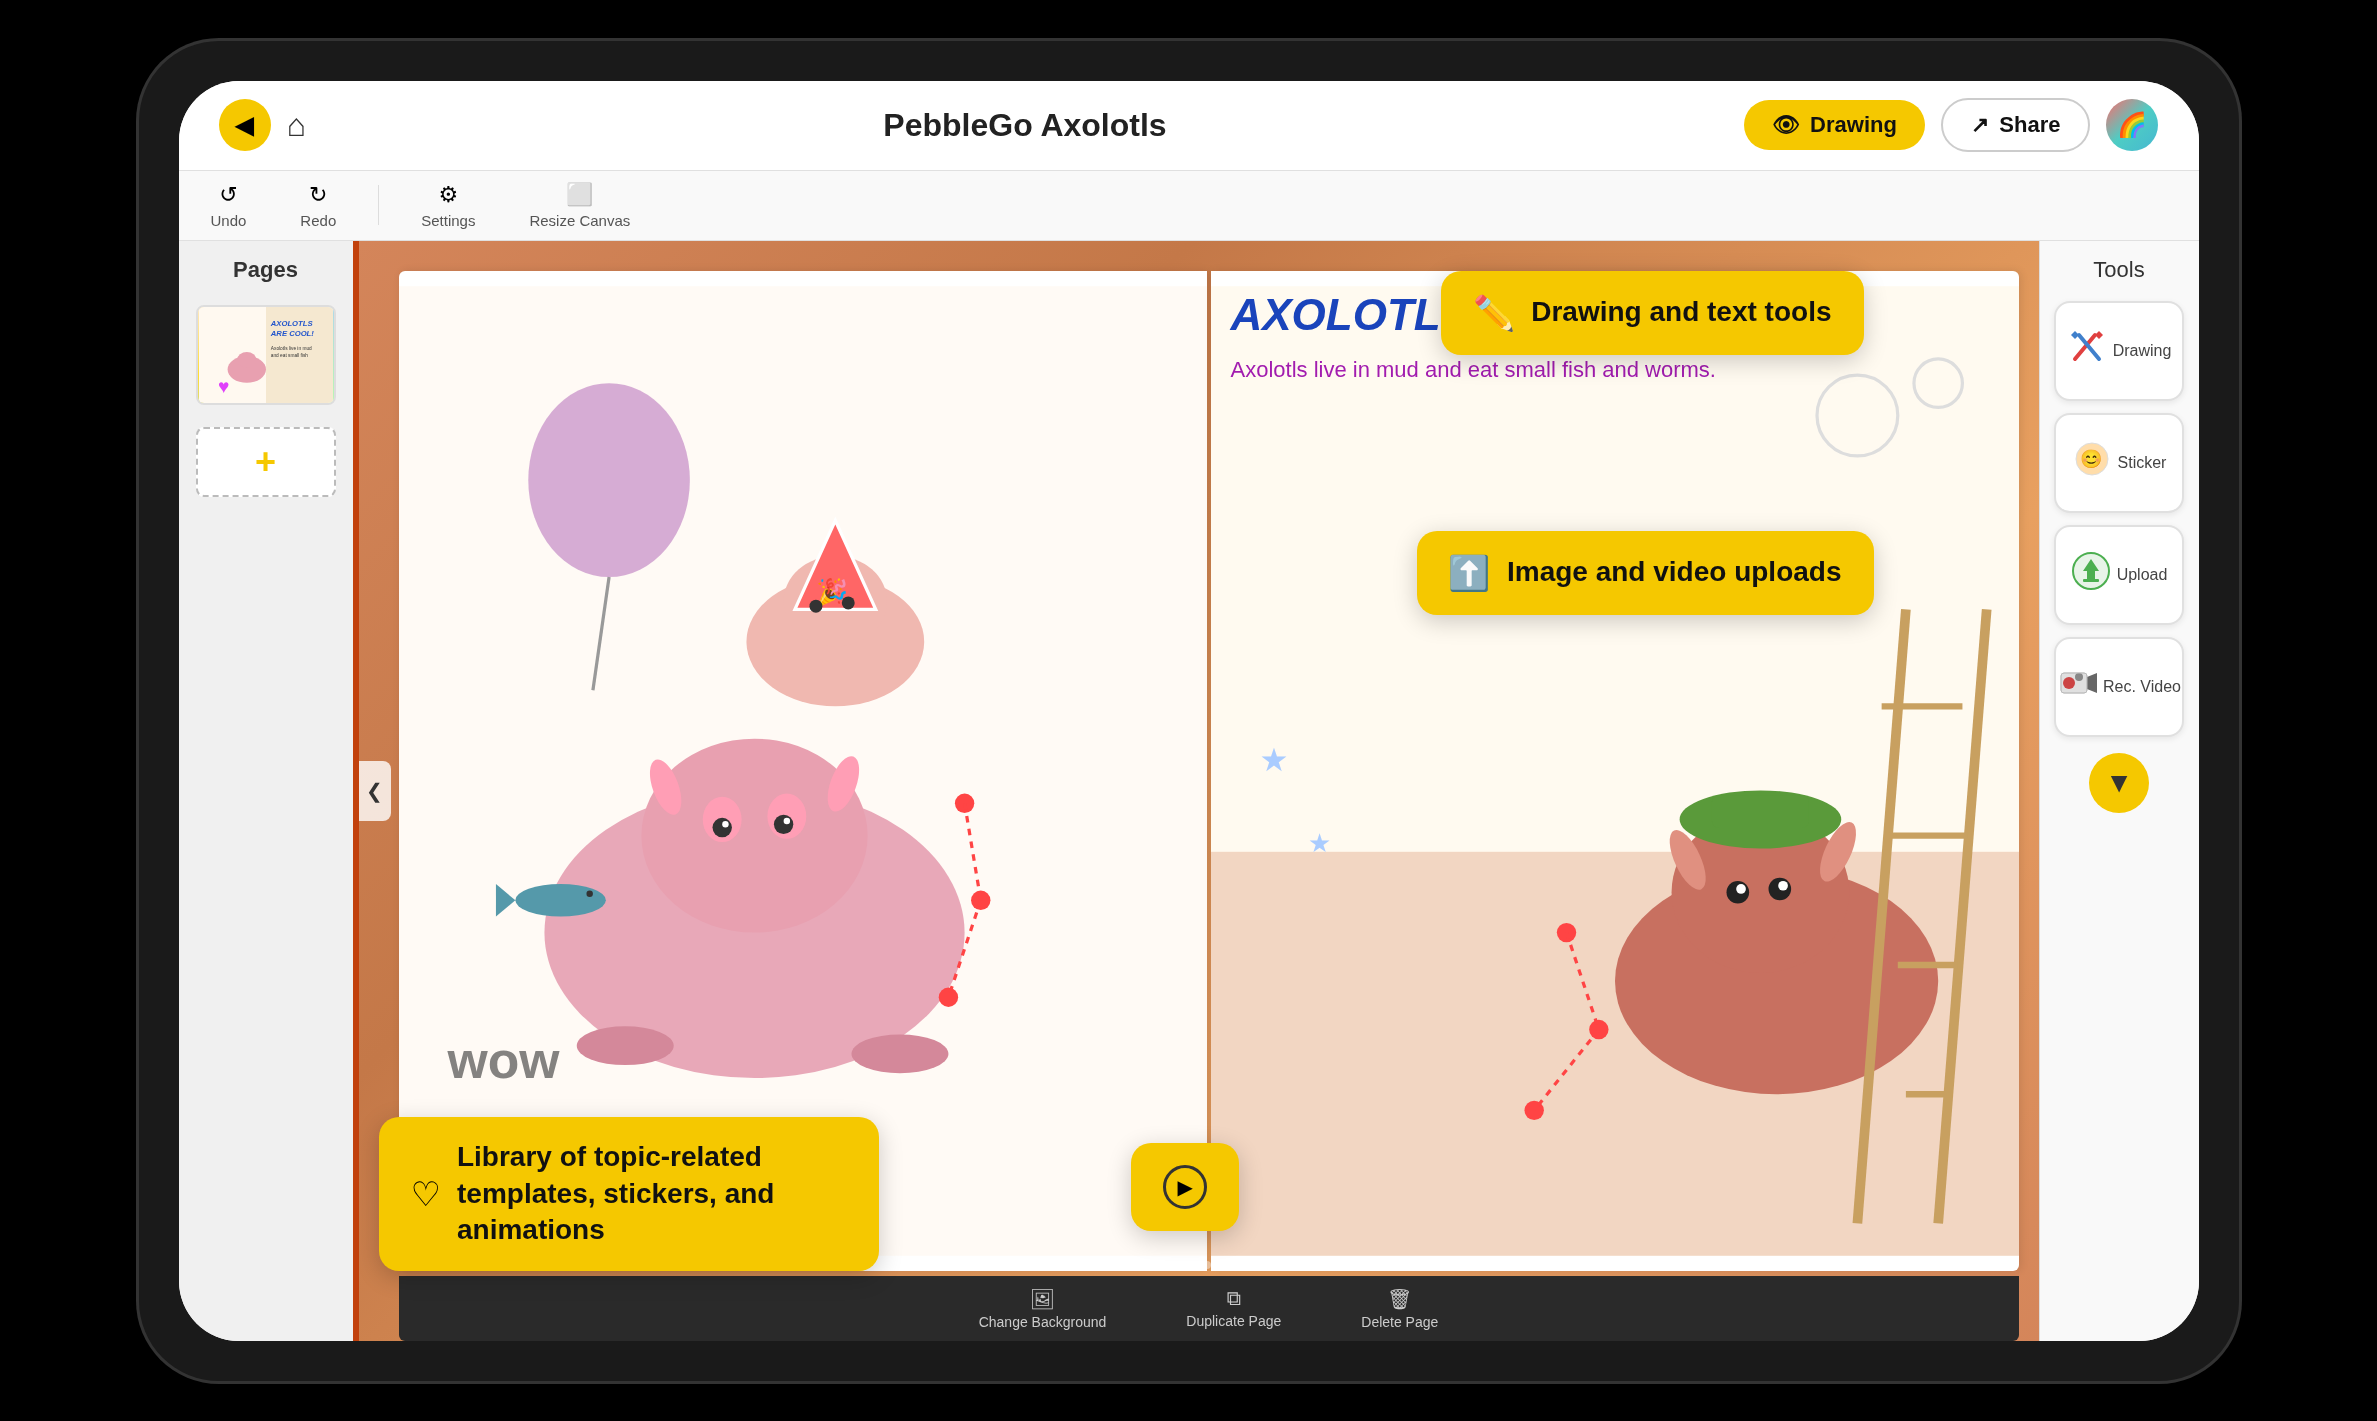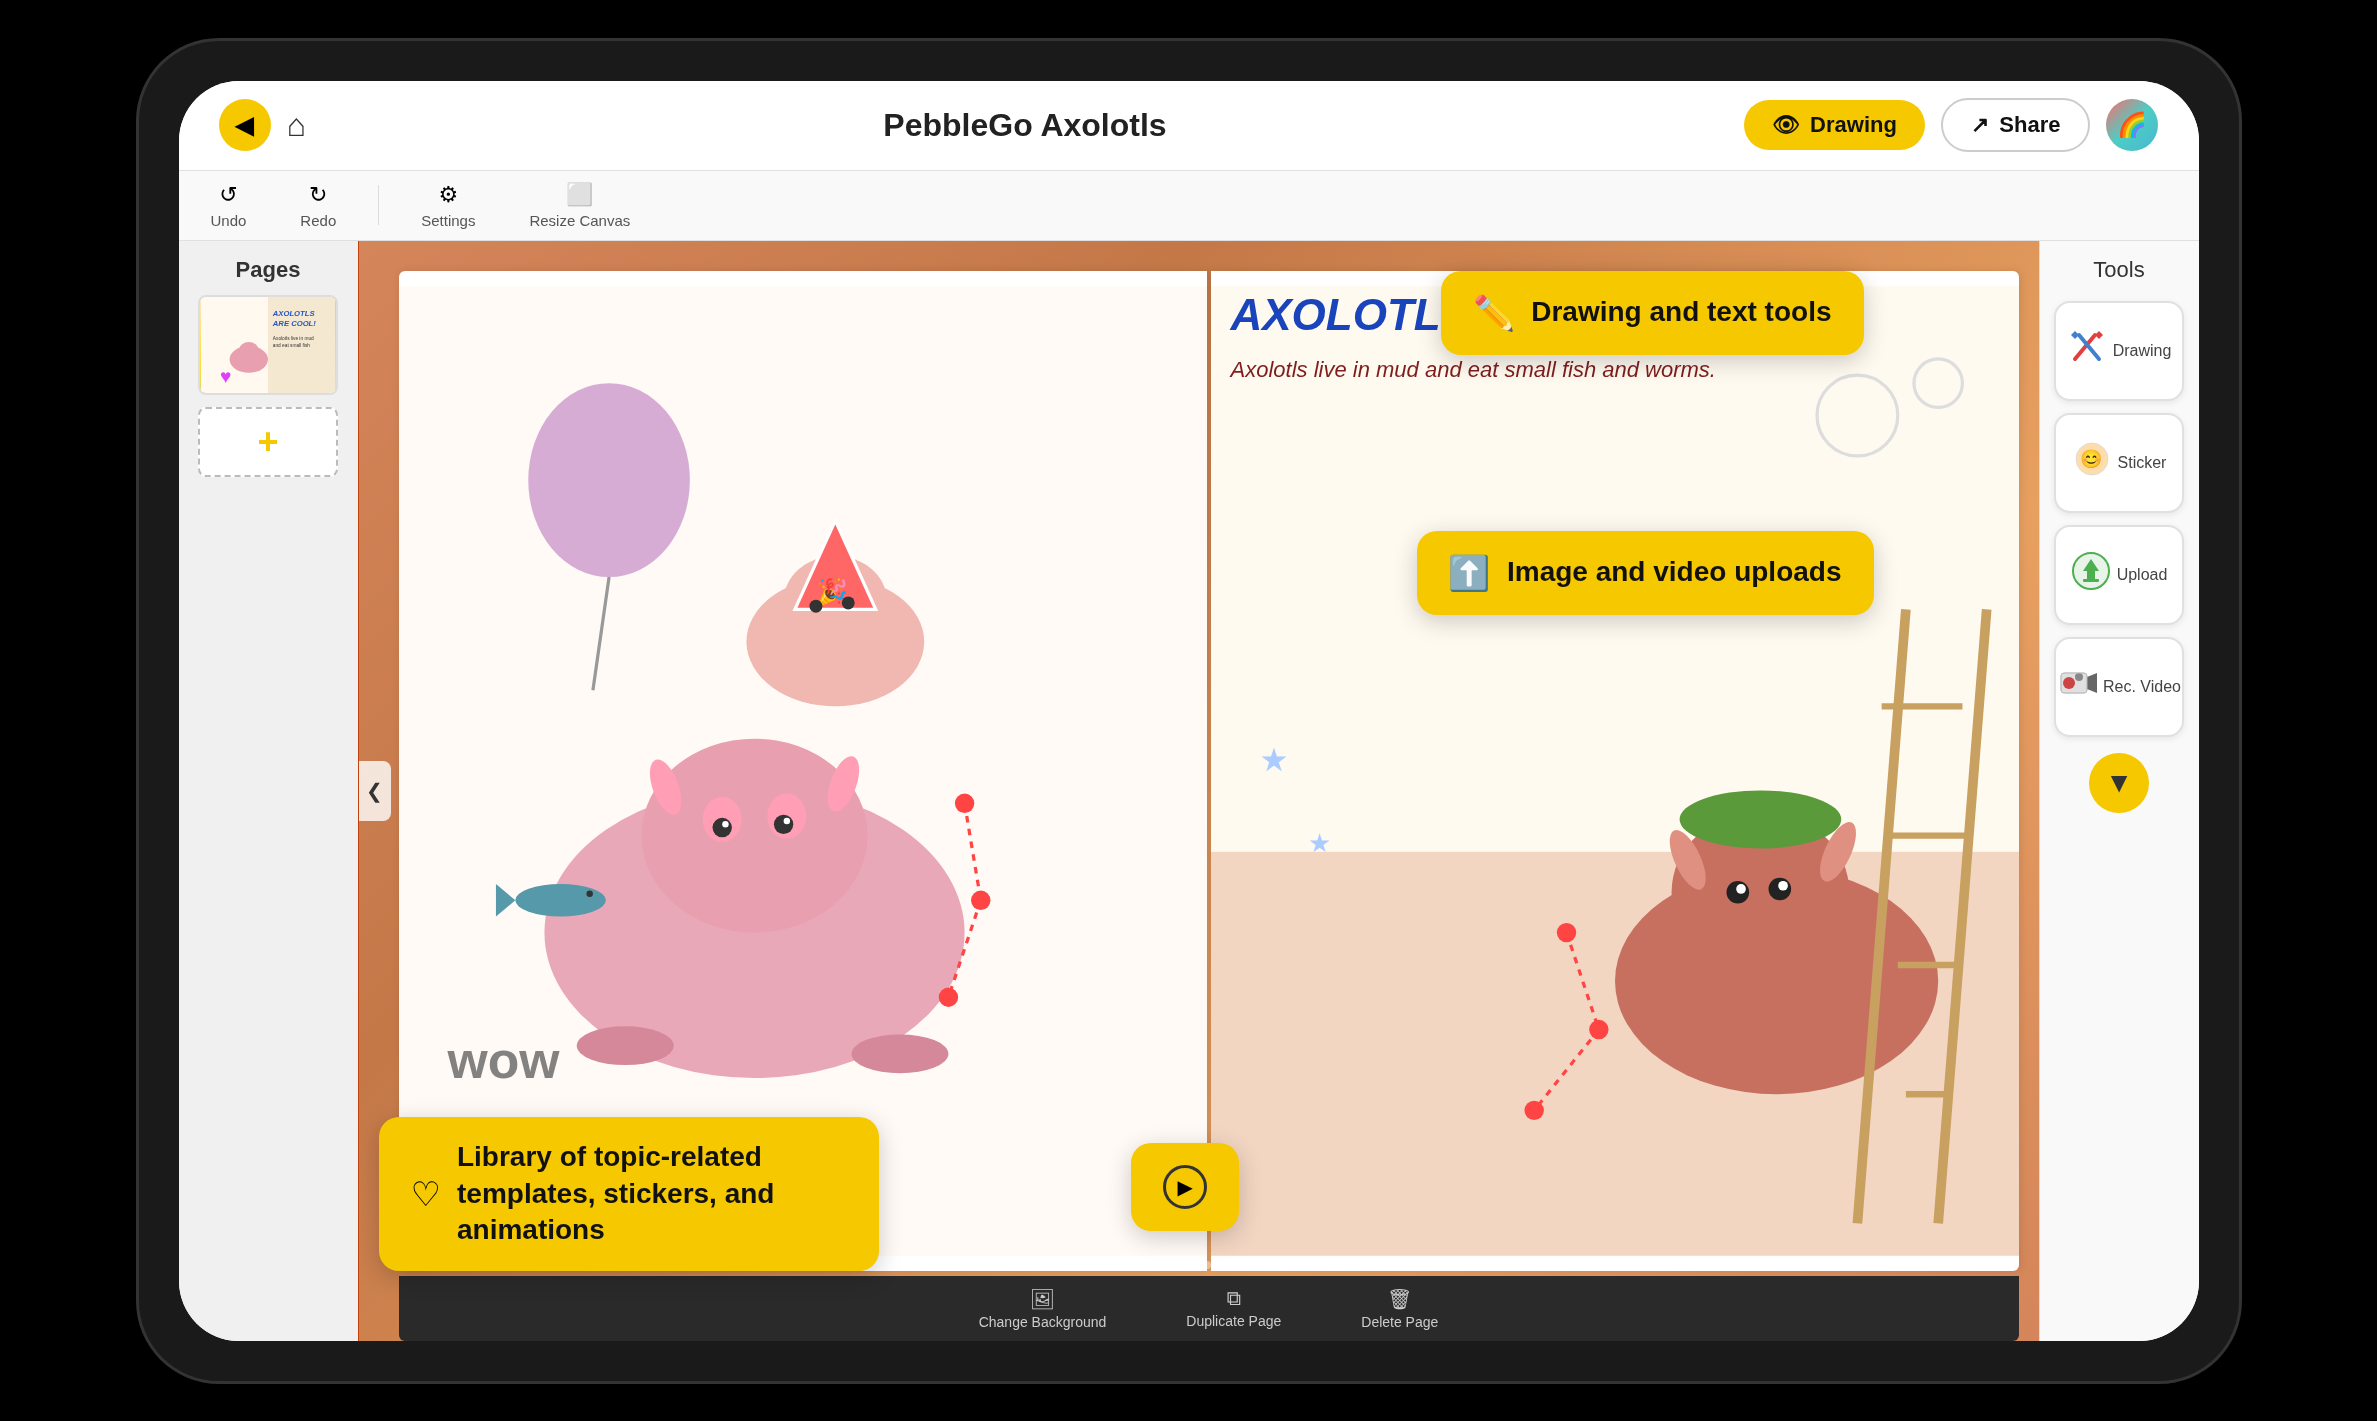--- a/index.html
+++ b/index.html
@@ -169,26 +169,26 @@
     .main-area {
       display: flex;
       flex: 1;
       overflow: hidden;
     }
 
     
     .pages-panel {
       width: 180px;
       background: #f0f0f0;
-      border-right: 1px solid #c2410c;
+      border-right: 6px solid #c2410c;
       display: flex;
       flex-direction: column;
       align-items: center;
       padding: 16px 10px;
-      gap: 12px;
+      gap: 22px;
       flex-shrink: 0;
     }
 
     .pages-title {
       font-size: 22px;
       font-weight: 600;
       color: #333;
     }
 
     .page-thumb {
@@ -527,21 +527,21 @@
 
               <circle cx="220" cy="400" r="6" fill="#ff4444"></circle>
               <circle cx="240" cy="460" r="6" fill="#ff4444"></circle>
               <circle cx="200" cy="510" r="6" fill="#ff4444"></circle>
               <line x1="220" y1="400" x2="240" y2="460" stroke="#ff4444" stroke-width="2" stroke-dasharray="4"></line>
               <line x1="240" y1="460" x2="200" y2="510" stroke="#ff4444" stroke-width="2" stroke-dasharray="4"></line>
             </svg>
 
             <div style="position:absolute;top:20px;left:20px;right:20px;">
               <div style="font-size:44px;font-weight:900;color:#1a44bb;line-height:1.1;font-style:italic;text-transform:uppercase;">AXOLOTLS ARE COOL!</div>
-              <div style="font-size:22px;color:#7f1d1d;margin-top:14px;line-height:1.5;font-style:italic;">Axolotls live in mud and eat small fish and worms.</div>
+              <div style="font-size:22px;color:#a21caf;margin-top:14px;line-height:1.5;">Axolotls live in mud and eat small fish and worms.</div>
             </div>
           </div>
         </div>
 
         <div style="position:absolute;bottom:0;left:40px;right:20px;height:65px;background:#2a2a2a;border-radius:0 0 6px 6px;display:flex;align-items:center;justify-content:center;gap:80px;">
           <div style="display:flex;flex-direction:column;align-items:center;gap:3px;cursor:pointer;color:#ccc;">
             <span style="font-size:20px;">🖼</span>
             <span style="font-size:14px;">Change Background</span>
           </div>
           <div style="display:flex;flex-direction:column;align-items:center;gap:3px;cursor:pointer;color:#ccc;">

